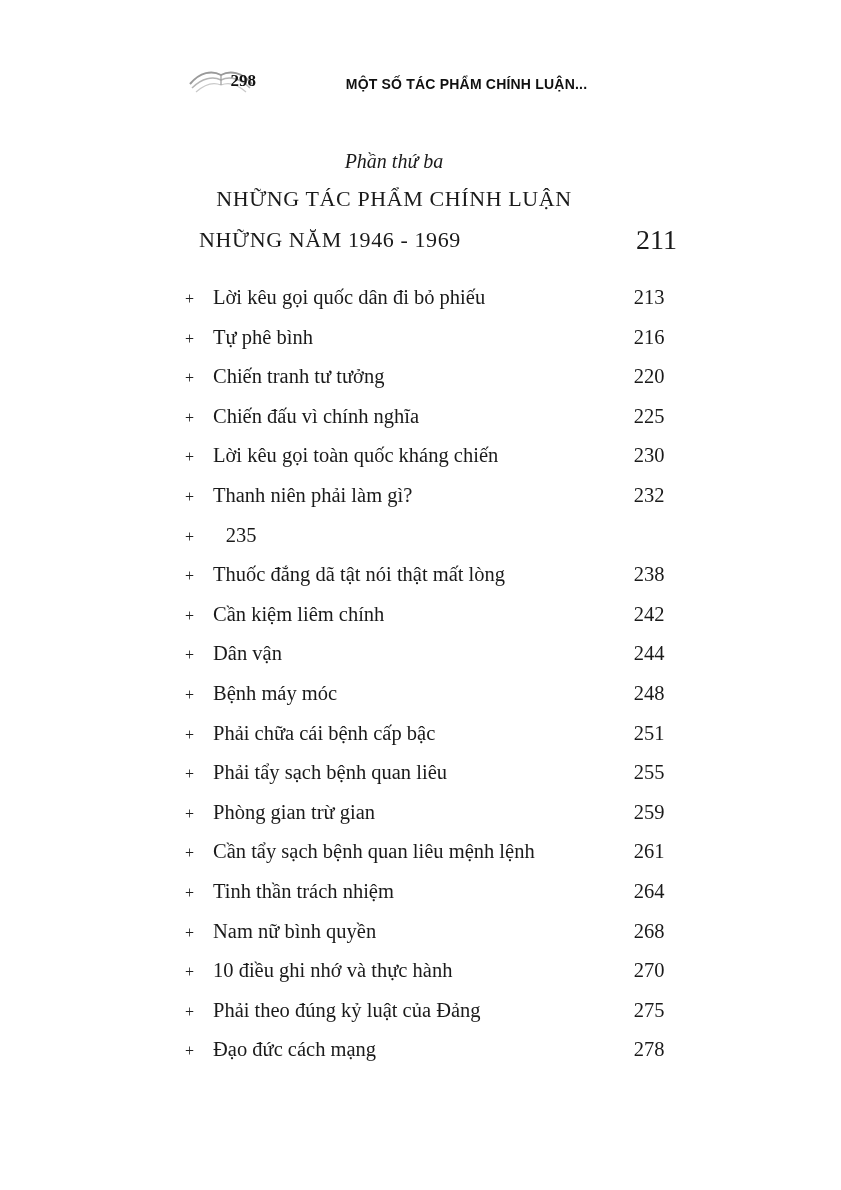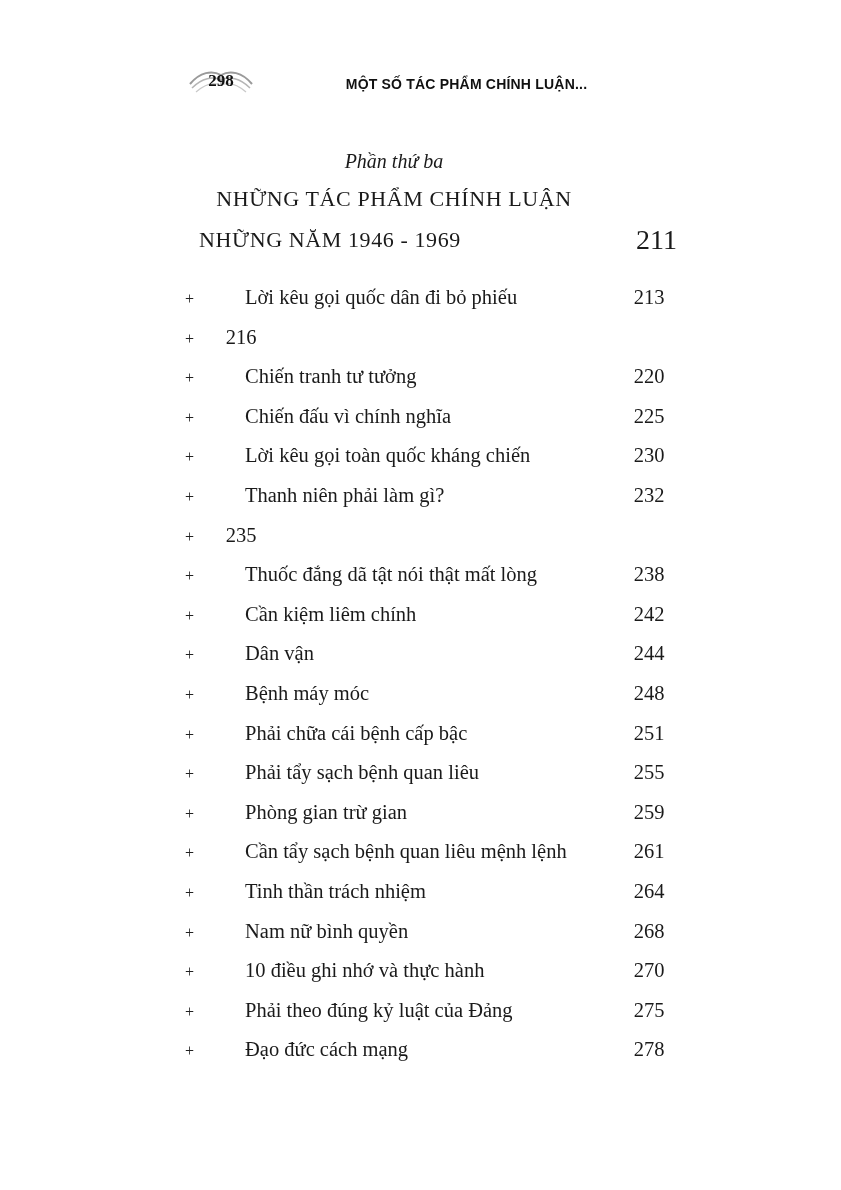--- a/index.html
+++ b/index.html
@@ -22,21 +22,21 @@
     top: 62px; left: 186px;
     width: 70px; height: 40px;
   }
   .page-badge svg {
     position: absolute; top: 0; left: 0;
     width: 70px; height: 40px;
   }
   .page-badge .num {
     position: absolute;
     top: 9px; left: 0; width: 70px;
-    text-align: center;
+    text-align: right;
     font-family: "Liberation Serif", "DejaVu Serif", serif;
     font-weight: bold;
     font-size: 17px;
     color: #111;
   }
   .running-header {
     position: absolute;
     top: 76px; left: 256px; right: 164px;
     text-align: center;
     font-family: "Liberation Sans", "DejaVu Sans", sans-serif;
@@ -95,21 +95,20 @@
     width: 28px;
     flex: 0 0 28px;
     font-size: 16px;
     color: #222;
   }
   .toc-title {
     flex: 1 1 auto;
     font-size: 20.5px;
     white-space: nowrap;
     overflow: hidden;
-    margin-left: 32px;
   }
   .toc-page {
     flex: 0 0 56px;
     text-align: center;
     font-size: 20.5px;
   }
 </style>
 </head>
 <body>
 
@@ -141,20 +140,21 @@
   <div class="toc-list">
 
       <div class="toc-row">
         <span class="toc-bullet">+</span>
         <span class="toc-title">Lời kêu gọi quốc dân đi bỏ phiếu</span>
         <span class="toc-page">213</span>
       </div>
 
       <div class="toc-row">
         <span class="toc-bullet">+</span>
+        <span class="toc-title">Tự phê bình</span>
         <span class="toc-page">216</span>
       </div>
 
       <div class="toc-row">
         <span class="toc-bullet">+</span>
         <span class="toc-title">Chiến tranh tư tưởng</span>
         <span class="toc-page">220</span>
       </div>
 
       <div class="toc-row">

